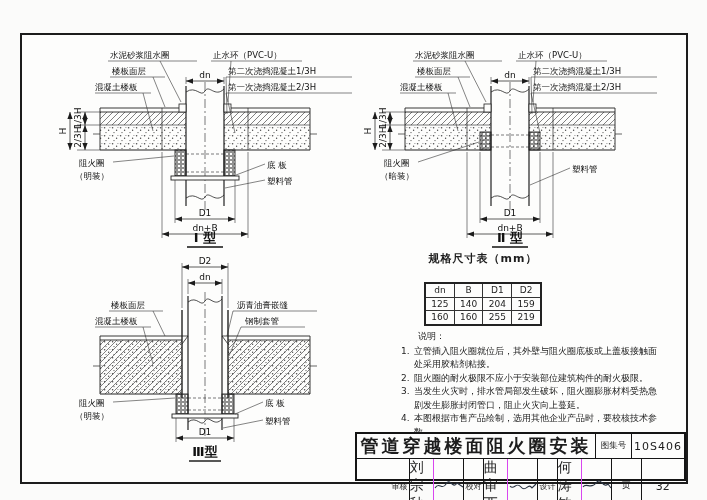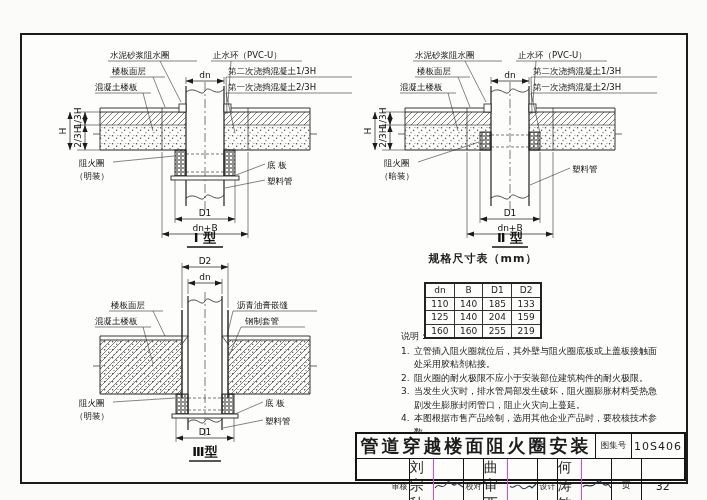--- a/index.html
+++ b/index.html
@@ -16,21 +16,21 @@
   .dlabel{font-size:8.5px;fill:#111;}
   .dim-t{font-size:9px;fill:#111;}
   .dtitle{font-size:13px;font-weight:bold;fill:#111;}
   
   .spec{position:absolute;left:424px;top:251px;width:118px;}
   .spec-title{font-size:11px;font-weight:bold;text-align:center;letter-spacing:1px;margin:0 0 16px 0;}
   .spec table{border-collapse:collapse;width:100%;border:2px solid #222;}
   .spec td{border:1px solid #333;font-size:9px;text-align:center;height:12.5px;padding:0;}
   
   .notes{position:absolute;left:401px;top:330px;width:262px;font-size:9px;line-height:1.5;color:#1d1d1d;}
-  .notes .hd{margin-bottom:1px;}
+  .notes .hd{margin-bottom:1px;margin-left:17px;}
   .note-item{display:flex;}
   .note-item .n{width:13px;flex:none;}
   .note-item .t{flex:1;}
   
   .tblock{
     position:absolute;left:355px;top:432px;width:331px;height:49px;
     border:2.5px solid #151515;box-sizing:border-box;background:#fdfdfc;
     display:flex;flex-direction:column;
   }
   .tb-row1{flex:1.25;display:flex;border-bottom:1.5px solid #151515;}
@@ -290,26 +290,20 @@
   <div class="spec-title">规格尺寸表（mm）</div>
   <table>
     <tbody>
       <tr>
         <td>dn</td>
         <td>B</td>
         <td>D1</td>
         <td>D2</td>
       </tr>
       <tr>
-        <td>110</td>
-        <td>140</td>
-        <td>185</td>
-        <td>133</td>
-      </tr>
-      <tr>
         <td>125</td>
         <td>140</td>
         <td>204</td>
         <td>159</td>
       </tr>
       <tr>
         <td>160</td>
         <td>160</td>
         <td>255</td>
         <td>219</td>

